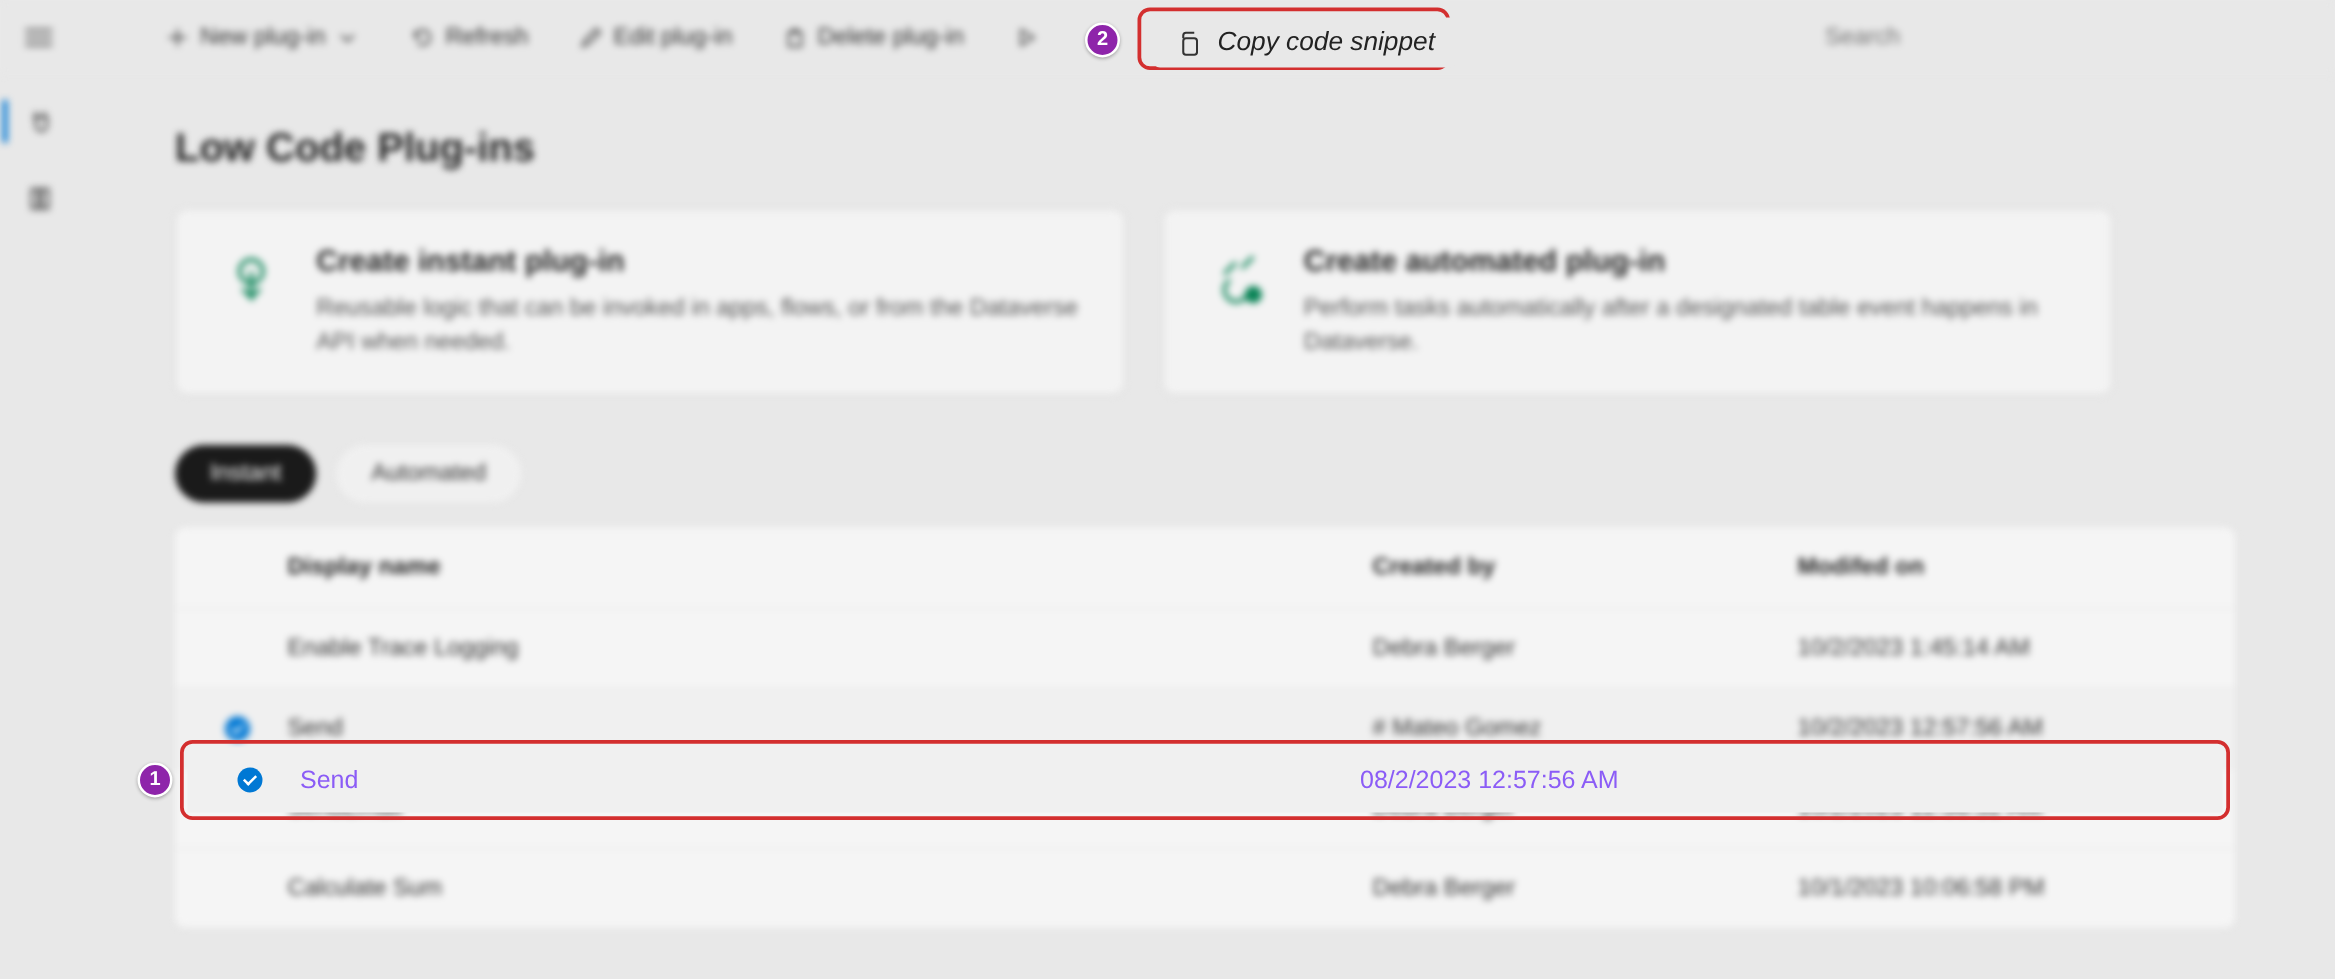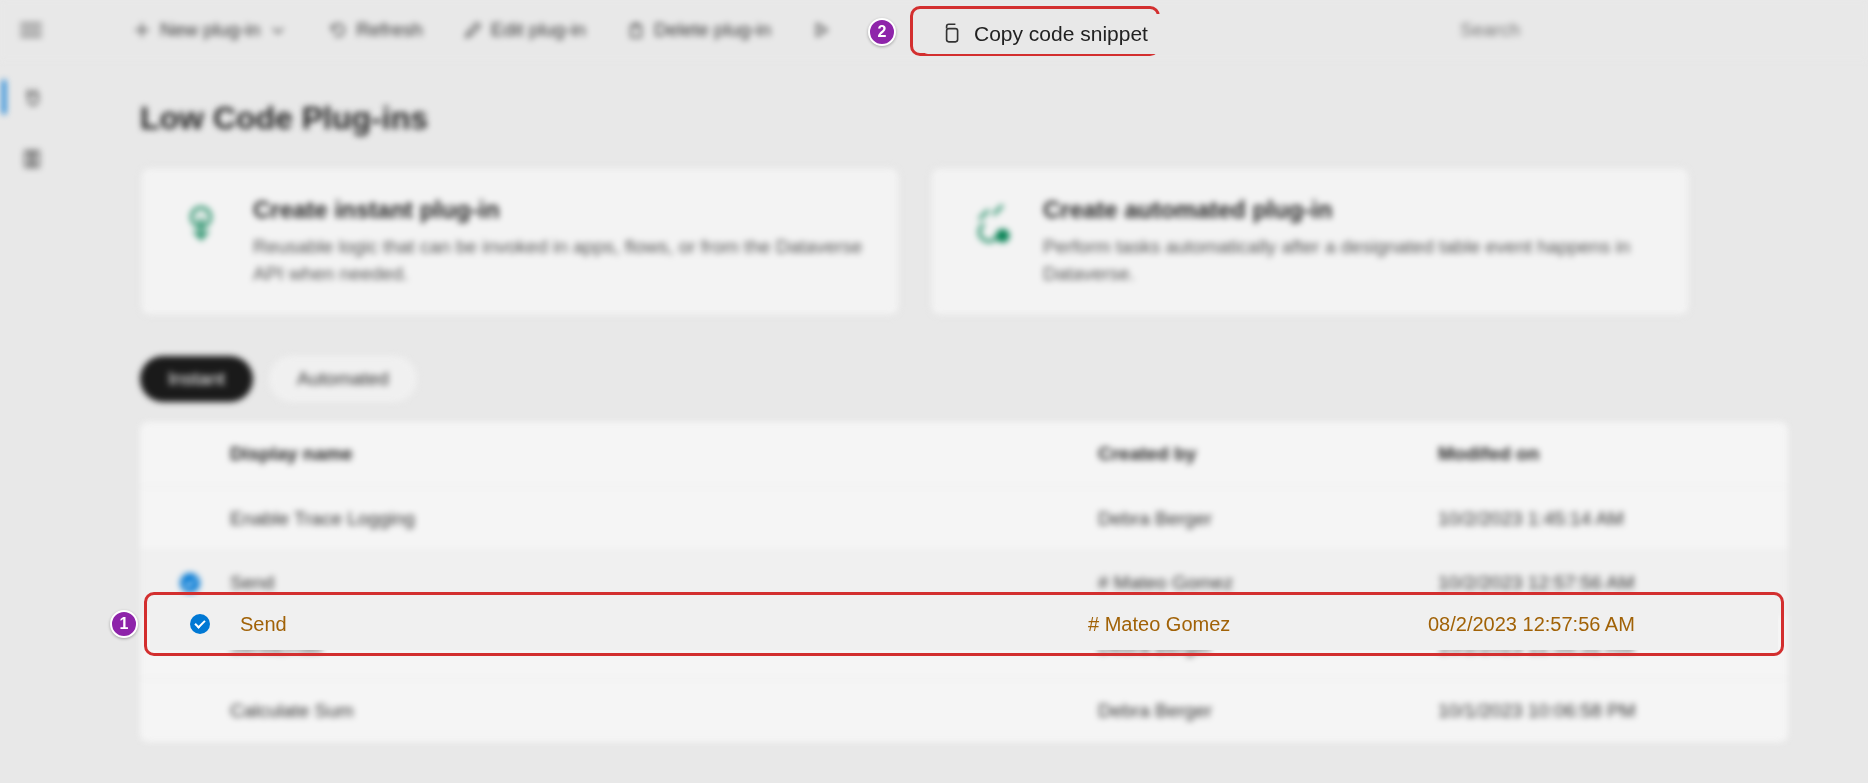--- a/index.html
+++ b/index.html
@@ -179,37 +179,38 @@
   }
   .callout-box {
     position:absolute;
     border:3px solid #d32f2f;
     border-radius:10px;
     background:transparent;
   }
   .copy-btn-sharp {
     position:absolute;
     display:flex;
-    align-items:flex-start;
+    align-items:flex-end;
     gap:12px;
     font-size:21px;
     color:#222;
     background:#e8e8e8;
     padding:8px 18px;
     border-radius:6px;
     pointer-events:auto;
+    font-style:italic;
   }
   .row-sharp {
     position:absolute;
     background:#f0f0f0;
     display:grid;
     grid-template-columns: 80px 1fr 340px 340px;
     align-items:center;
     font-size:20px;
-    color:#a16207;
+    color:#8b5cf6;
     padding: 0 10px;
     pointer-events:auto;
   }
 </style>
 </head>
 <body>
 
 <div class="blur-layer">
   <div class="toolbar">
     <div class="hamburger">
@@ -342,17 +343,16 @@
     <span>Copy code snippet</span>
   </div>
   <div class="callout-badge" style="left:868px; top:18px;">2</div>
 
   <div class="callout-box" style="left:144px; top:592px; width:1640px; height:64px;"></div>
   <div class="row-sharp" style="left:150px; top:598px; width:1628px; height:52px;">
     <div style="display:flex;justify-content:center;">
         <div class="check"></div>
       </div>
     <div>Send</div>
-    <div># Mateo Gomez</div>
     <div>08/2/2023 12:57:56 AM</div>
   </div>
   <div class="callout-badge" style="left:110px; top:610px;">1</div>
 </div>
 
 </body></html>

